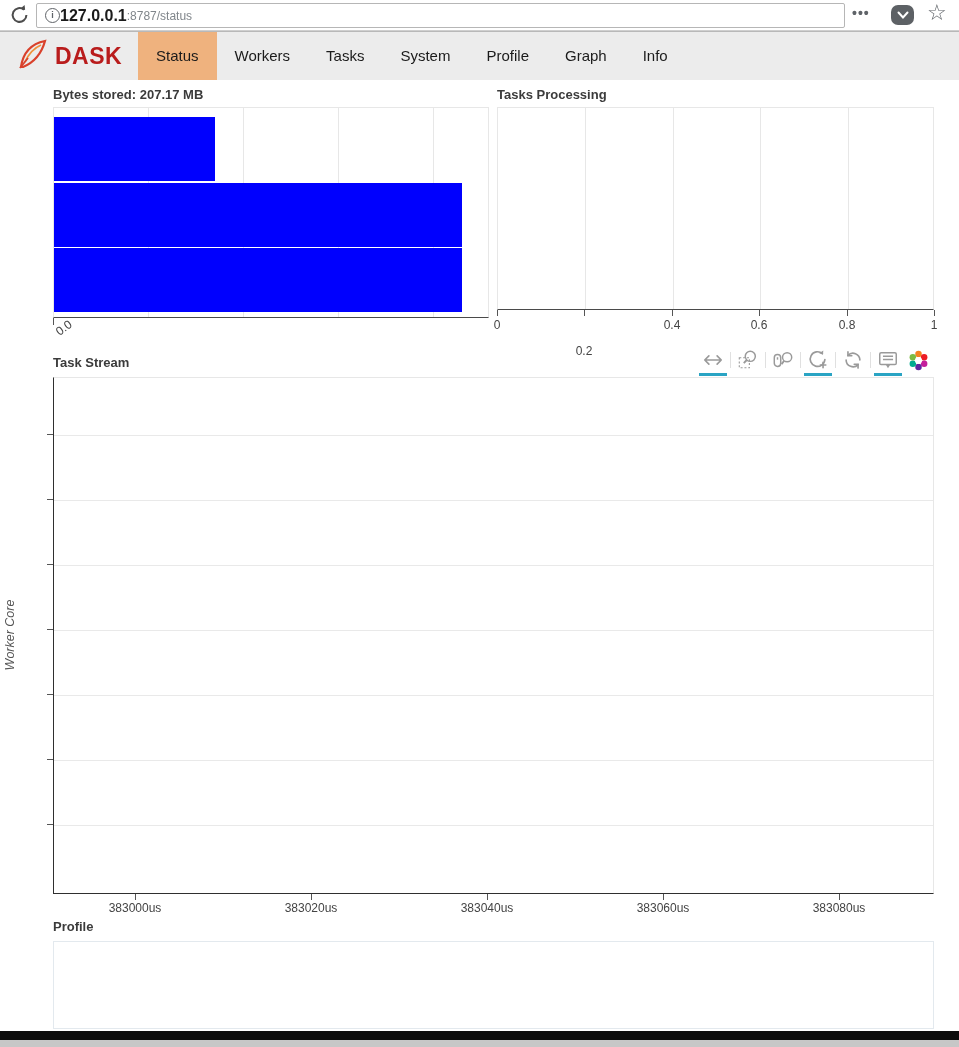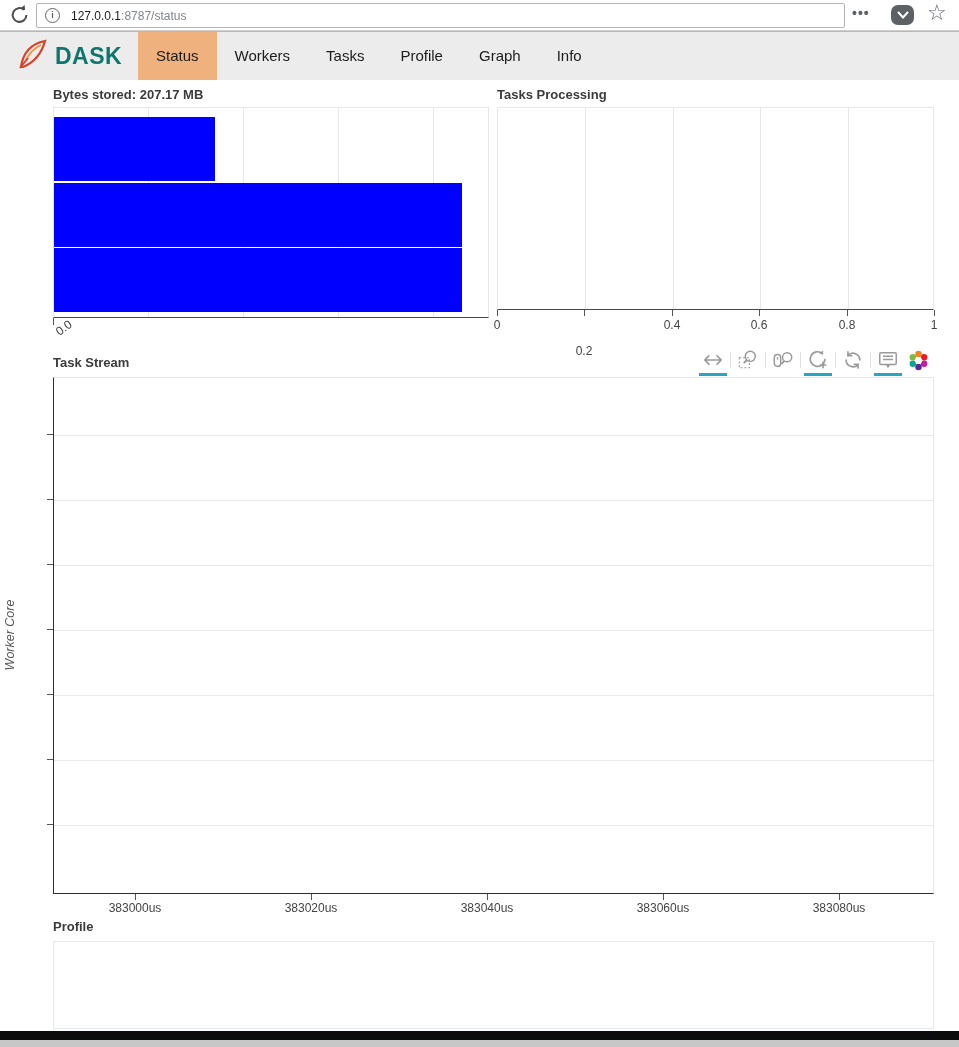--- a/index.html
+++ b/index.html
@@ -8,33 +8,33 @@
 
   
   .browser-bar{position:absolute;left:0;top:0;width:959px;height:30px;background:#fff;
                border-bottom:1px solid #cfcfcf;}
   .reload-btn{position:absolute;left:9px;top:4px;width:22px;height:22px;color:#4d4d4d;}
   .url-field{position:absolute;left:36px;top:3px;width:807px;height:23px;border:1px solid #b6b6b6;
              border-radius:2px;background:#fff;display:flex;align-items:center;}
   .info-badge{width:13px;height:13px;border:1.4px solid #5f6368;border-radius:50%;margin-left:8px;
               display:flex;align-items:center;justify-content:center;font-size:9px;color:#5f6368;
               font-weight:bold;line-height:1;}
-  .url-host{margin-left:11px;font-size:12px;color:#1b1b1b;}
+  .url-host{font-size:16px;color:#1b1b1b;font-weight:bold;}
   .url-path{font-size:12px;color:#80868b;}
   .more-btn{position:absolute;left:852px;top:5px;font-size:14px;font-weight:bold;color:#5f6368;
             letter-spacing:1px;}
   .pocket-btn{position:absolute;left:891px;top:5px;width:23px;height:20px;background:#5d6165;
               border-radius:7px;display:flex;align-items:center;justify-content:center;}
   .star-btn{position:absolute;left:927px;top:0px;font-size:22px;color:#5f6368;}
 
   
   .nav{position:absolute;left:0;top:31px;width:959px;height:49px;background:#ececec;
        border-top:1px solid #b8b8b8;box-sizing:border-box;}
   .logo{position:absolute;left:16px;top:0;height:48px;display:flex;align-items:center;gap:5px;}
-  .logo-text{font-size:23px;font-weight:bold;color:#0f766e;letter-spacing:.5px;}
+  .logo-text{font-size:23px;font-weight:bold;color:#b91c1c;letter-spacing:.5px;}
   .tabs{position:absolute;left:138px;top:0;height:64px;display:flex;}
   .tab{height:48px;line-height:48px;padding:0 18px;font-size:15px;color:#1b1b1b;cursor:default;}
   .tab.active{background:#efb27e;}
 
   
   .chart-title{font-size:13px;font-weight:bold;color:#3b3b3b;}
   .plot{position:absolute;background:#fff;box-sizing:border-box;}
   .vgrid{position:absolute;top:0;bottom:0;width:1px;background:#e7e7e7;}
   .hgrid{position:absolute;left:0;right:0;height:1px;background:#e9e9e9;}
   .tick-v{position:absolute;width:1px;height:6px;background:#555;}
@@ -116,20 +116,21 @@
           <path d="M9 24 C13 15 18 10 25 7" stroke="#f0913c" stroke-width="1.8"></path>
           <path d="M4 30 L12 20" stroke="#d9412b" stroke-width="1.8"></path>
         </svg>
       </span>
       <span class="logo-text">DASK</span>
     </div>
     <div class="tabs">
         <div class="tab active">Status</div>
         <div class="tab">Workers</div>
         <div class="tab">Tasks</div>
+        <div class="tab">System</div>
         <div class="tab">Profile</div>
         <div class="tab">Graph</div>
         <div class="tab">Info</div>
       </div>
   </div>
 
   <div class="bytes-wrap">
     <div class="chart-title bytes-title">Bytes stored: 207.17 MB</div>
     <div class="plot bytes-plot">
         <div class="vgrid" style="left: 94px;"></div>

